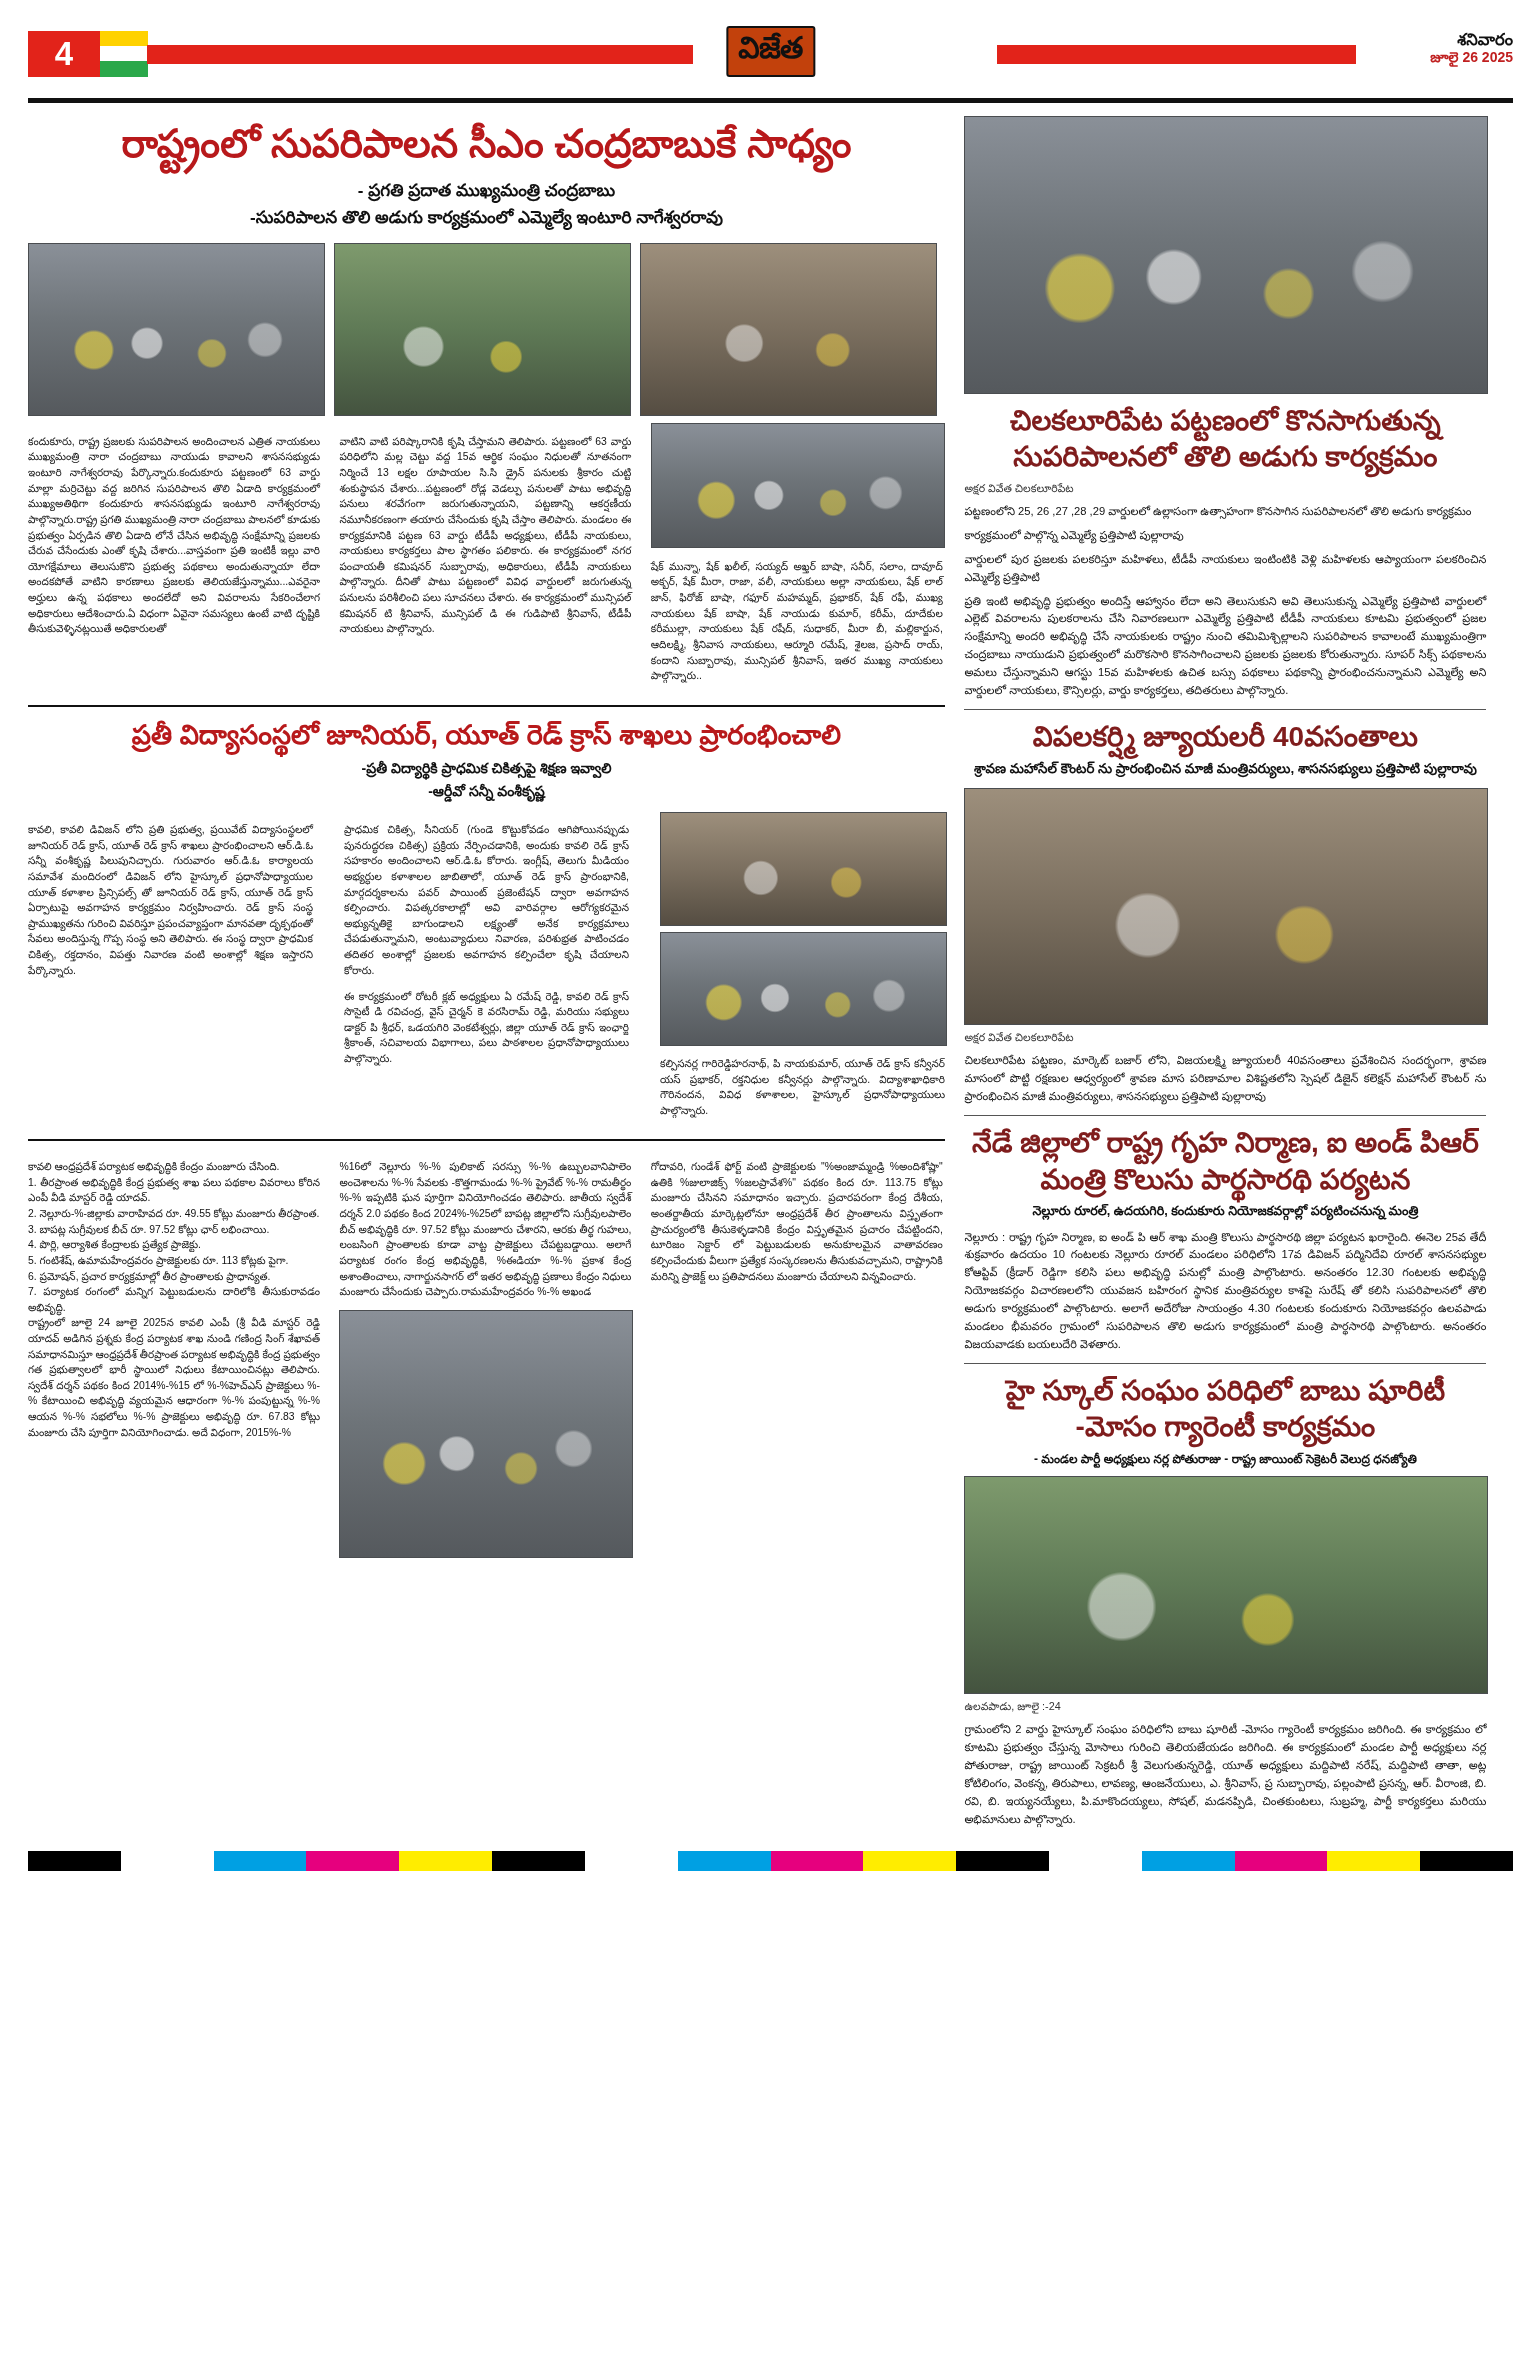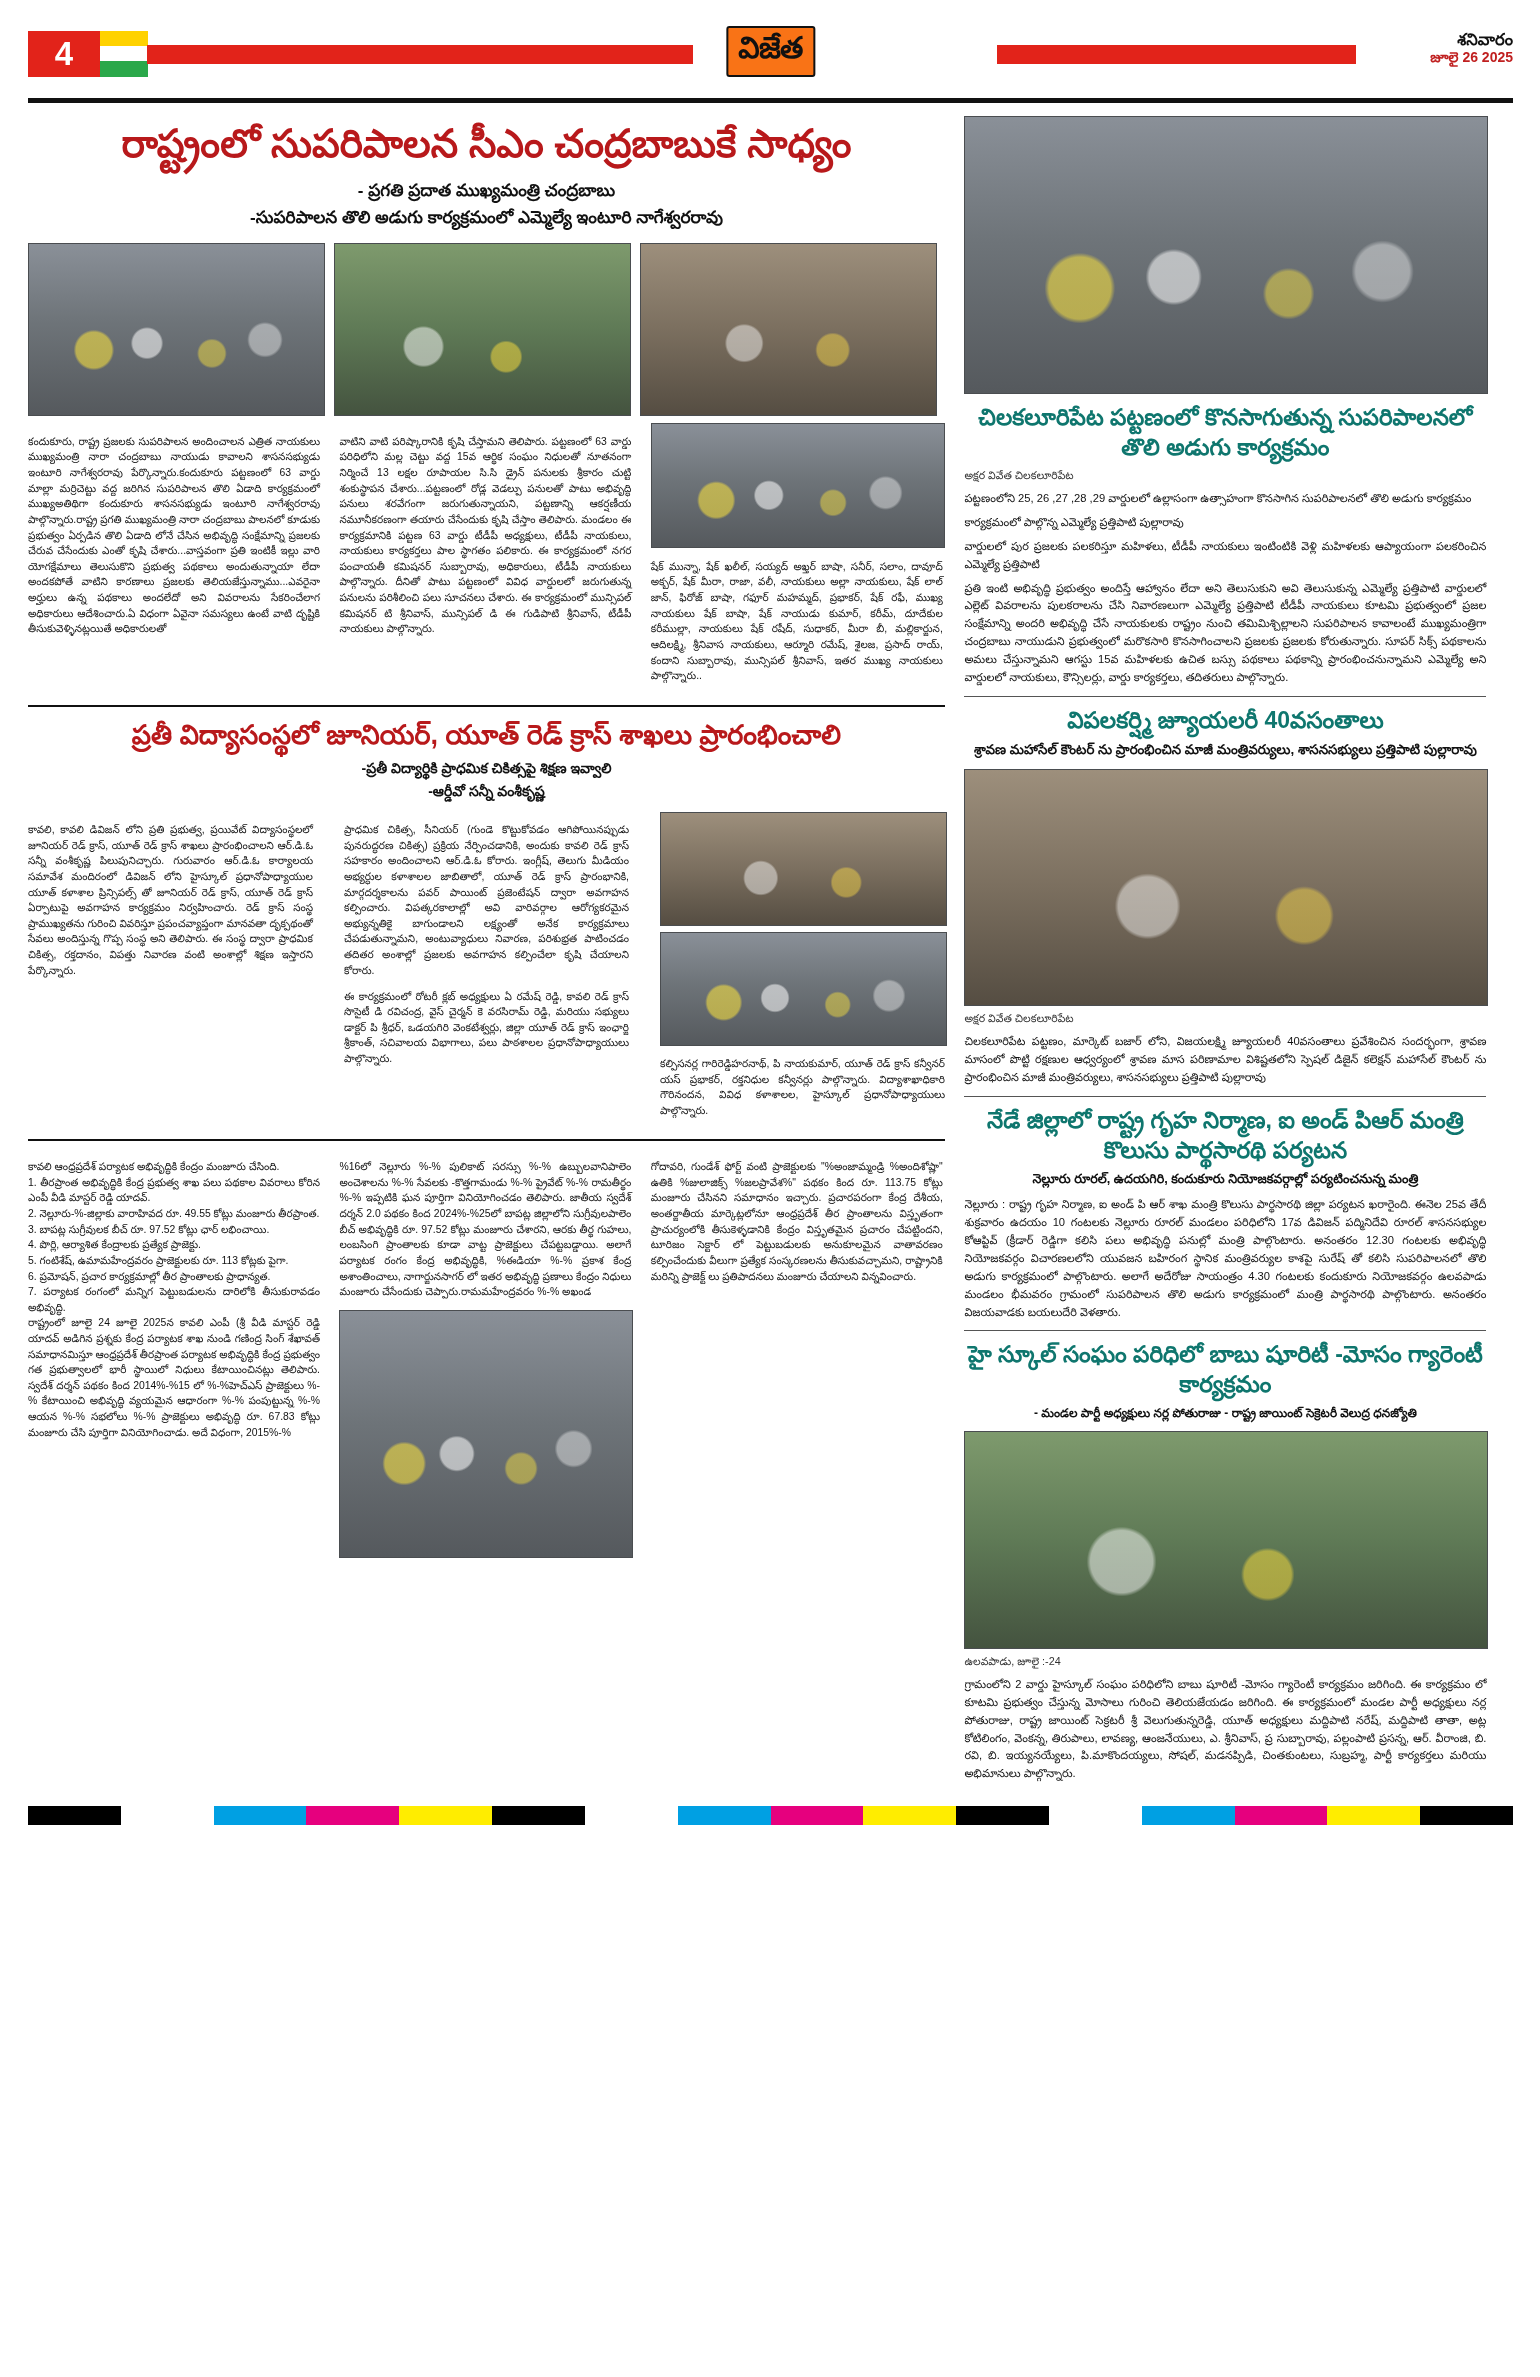--- a/index.html
+++ b/index.html
@@ -19,21 +19,21 @@
     display:flex; align-items:center; justify-content:center;
   }
   .flag-strip { position:absolute; left:72px; top:10.4px; width:48px; height:46px;
     background:linear-gradient(to bottom,#ffd200 0 33%,#ffffff 33% 66%,#2aa84a 66% 100%); }
   .red-bar-left { position:absolute; left:119px; top:24px; right:820px; height:19.4px; background:#e2231a; }
   .red-bar-right { position:absolute; left:969px; top:24px; right:157px; height:19.4px; background:#e2231a; }
   .logo-center { position:absolute; left:50%; top:4.5px; transform:translateX(-50%);
     display:flex; align-items:center; gap:4.5px; }
   .logo-center .lg {
     font-size:30px; font-weight:bold; color:#111; letter-spacing:-0.7px;
-    background:#f97316; padding:3px 10.4px; border:2.2px solid #111; border-radius:3px;
+    background:#c2410c; padding:3px 10.4px; border:2.2px solid #111; border-radius:3px;
   }
   .masthead-date { position:absolute; right:0; top:7.5px; text-align:right; line-height:1.25; }
   .masthead-date .d1 { font-size:16.4px; font-weight:bold; }
   .masthead-date .d2 { font-size:14px; color:#c02020; font-weight:bold; }
   .rule-thick { height:5.2px; background:#111; margin-top:4.5px; }
 
   
   .cols { display:flex; gap:19.4px; margin-top:13.4px; }
   .col-left { width:917px; }
   .col-right { width:522px; }
@@ -70,21 +70,21 @@
 
   h2.head-sec {
     font-size:27px; line-height:1.25; font-weight:bold; color:#b8191b;
     text-align:center; margin:12px 0 7.5px;
   }
   .sec-sub { text-align:center; font-size:14px; font-weight:bold; margin:3px 0; }
   .hr-line { border:0; border-top:2.2px solid #111; margin:10.4px 0 7.5px; }
   .hr-thin { border:0; border-top:1.1px solid #555; margin:9px 0 7.5px; }
 
   h3.head-r {
-    font-size:23px; line-height:1.3; font-weight:bold; color:#0f766e;
+    font-size:28px; line-height:1.3; font-weight:bold; color:#7f1d1d;
     text-align:center; margin:9px 0 6px;
   }
   .byline { font-size:10.8px; color:#333; margin:4.5px 0 6px; }
   .rtext { font-size:11.2px; line-height:1.6; text-align:justify; }
   .rtext p { margin:0 0 6px; }
 
   h1.big-head {
     font-size:46px; line-height:1.22; font-weight:bold; color:#b8191b;
     text-align:center; margin:13.4px 0 12px;
   }

